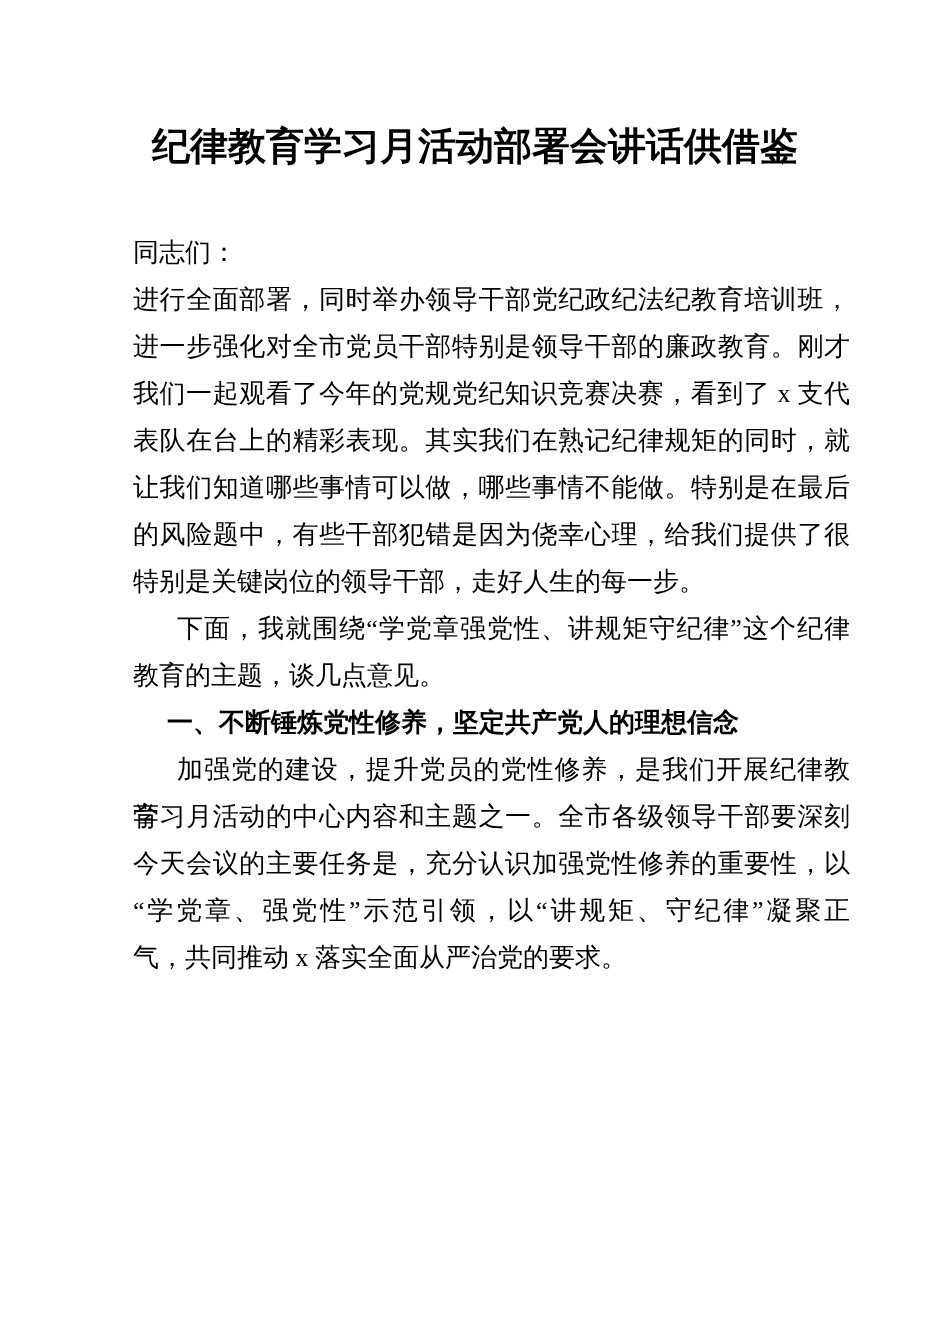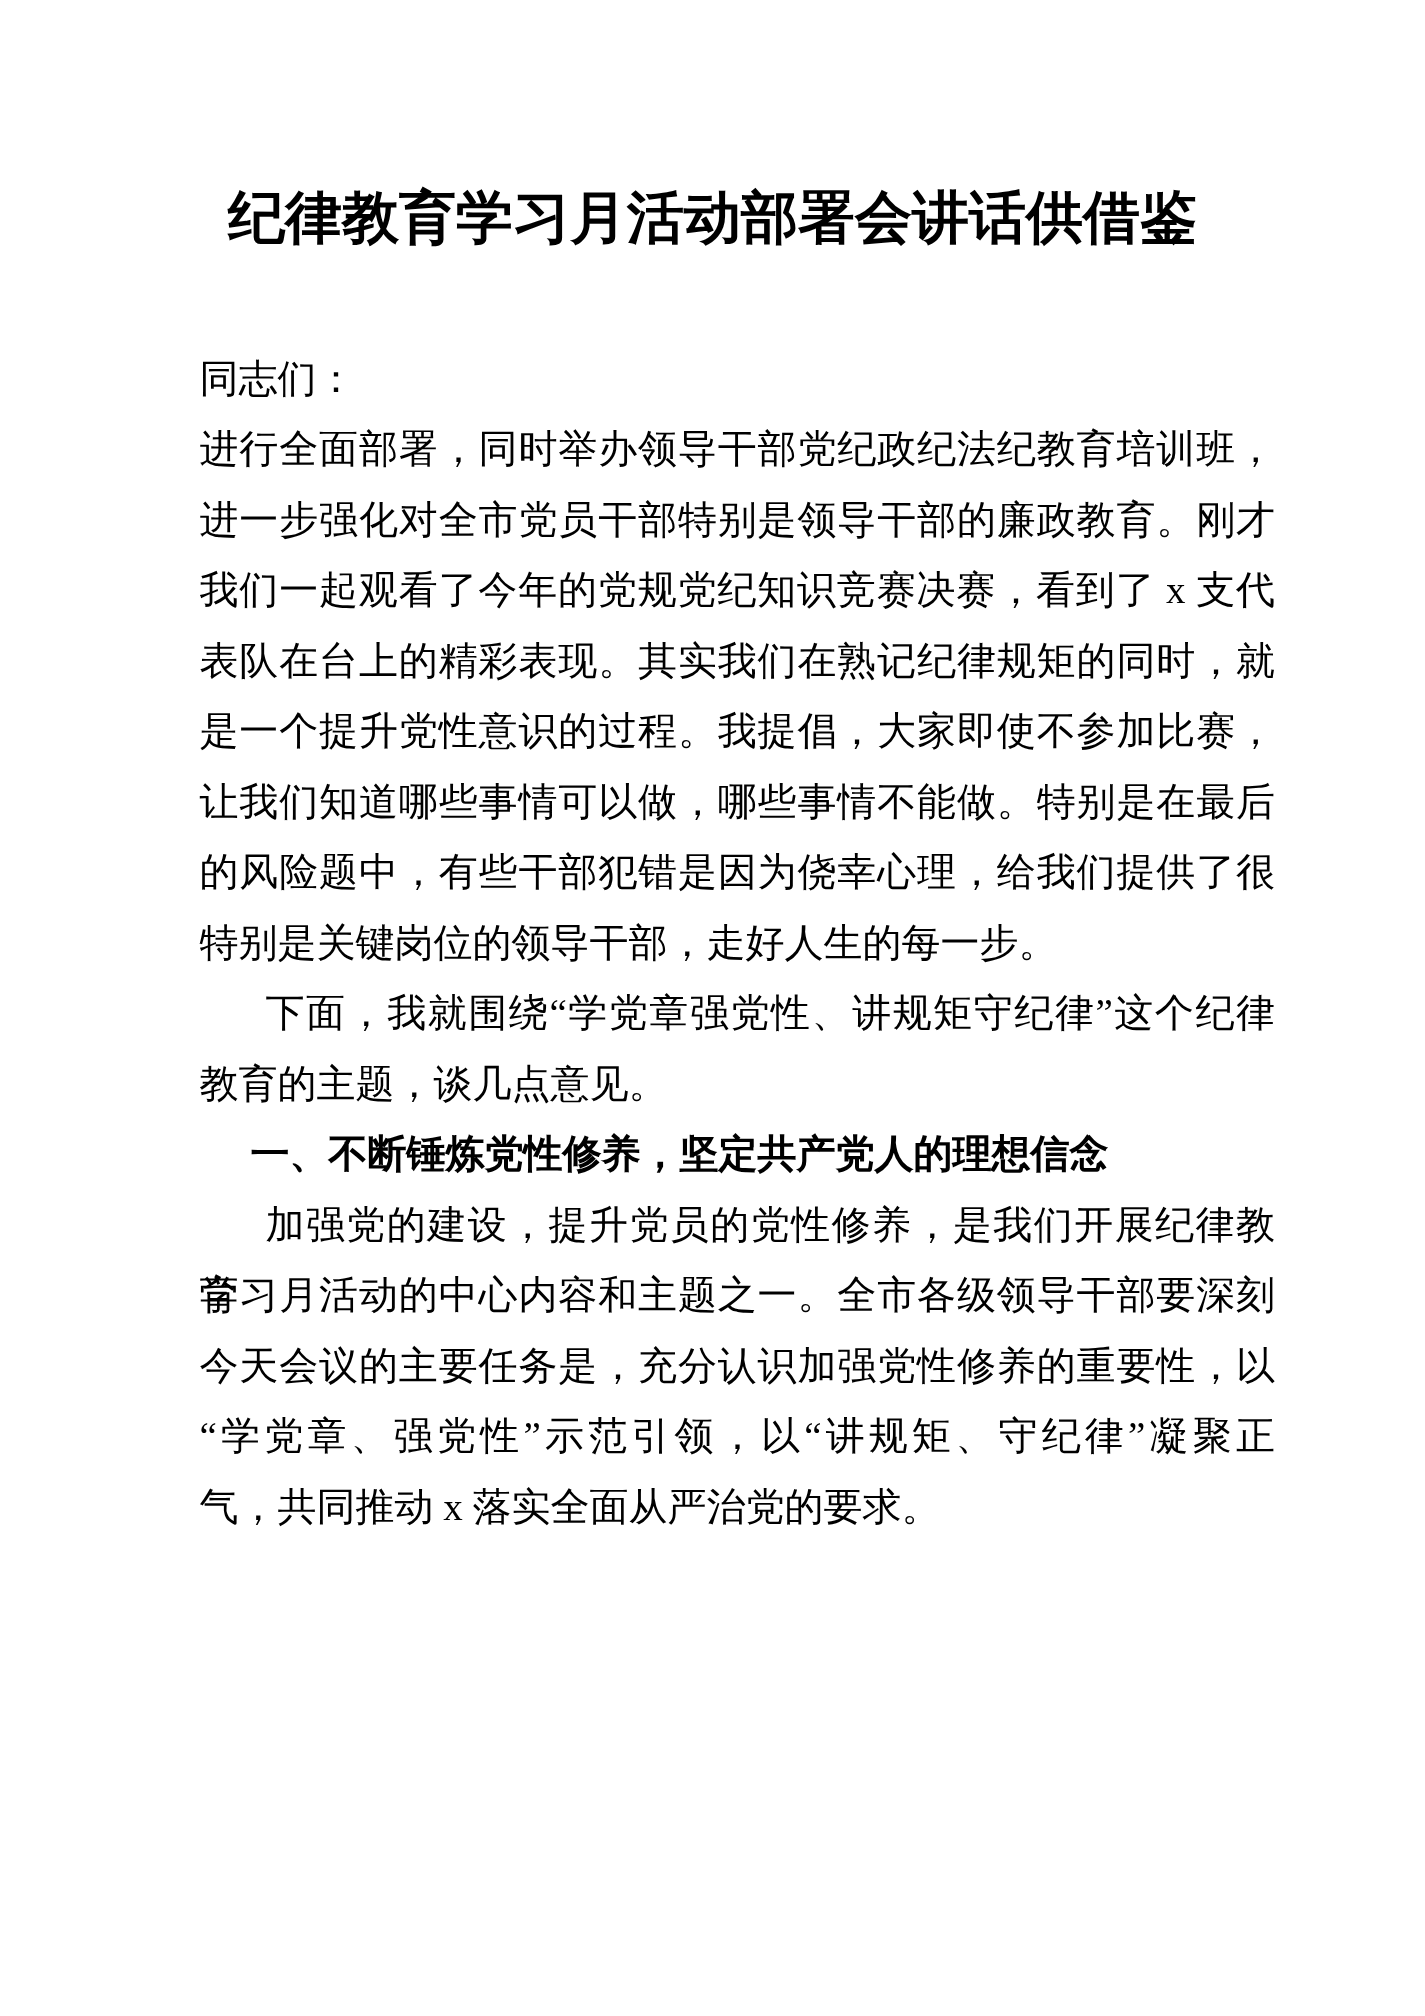--- a/index.html
+++ b/index.html
@@ -62,21 +62,20 @@
 <div class="page">
 
   <div class="doc-title">纪律教育学习月活动部署会讲话供借鉴</div>
 
   <div class="content">
     <div class="line">同志们：</div>
     <div class="line justify">进行全面部署，同时举办领导干部党纪政纪法纪教育培训班，</div>
     <div class="line justify">进一步强化对全市党员干部特别是领导干部的廉政教育。刚才</div>
     <div class="line justify">我们一起观看了今年的党规党纪知识竞赛决赛，看到了 x 支代</div>
     <div class="line justify">表队在台上的精彩表现。其实我们在熟记纪律规矩的同时，就</div>
-    <div class="line justify">是一个提升党性意识的过程。我提倡，大家即使不参加比赛，</div>
     <div class="line justify">让我们知道哪些事情可以做，哪些事情不能做。特别是在最后</div>
     <div class="line justify">的风险题中，有些干部犯错是因为侥幸心理，给我们提供了很</div>
     <div class="line">特别是关键岗位的领导干部，走好人生的每一步。</div>
     <div class="line justify indent">下面，我就围绕“学党章强党性、讲规矩守纪律”这个纪律</div>
     <div class="line">教育的主题，谈几点意见。</div>
     <div class="line heading">一、不断锤炼党性修养，坚定共产党人的理想信念</div>
     <div class="line justify indent">加强党的建设，提升党员的党性修养，是我们开展纪律教育</div>
     <div class="line justify">学习月活动的中心内容和主题之一。全市各级领导干部要深刻</div>
     <div class="line justify">今天会议的主要任务是，充分认识加强党性修养的重要性，以</div>
     <div class="line justify">“学党章、强党性”示范引领，以“讲规矩、守纪律”凝聚正</div>

